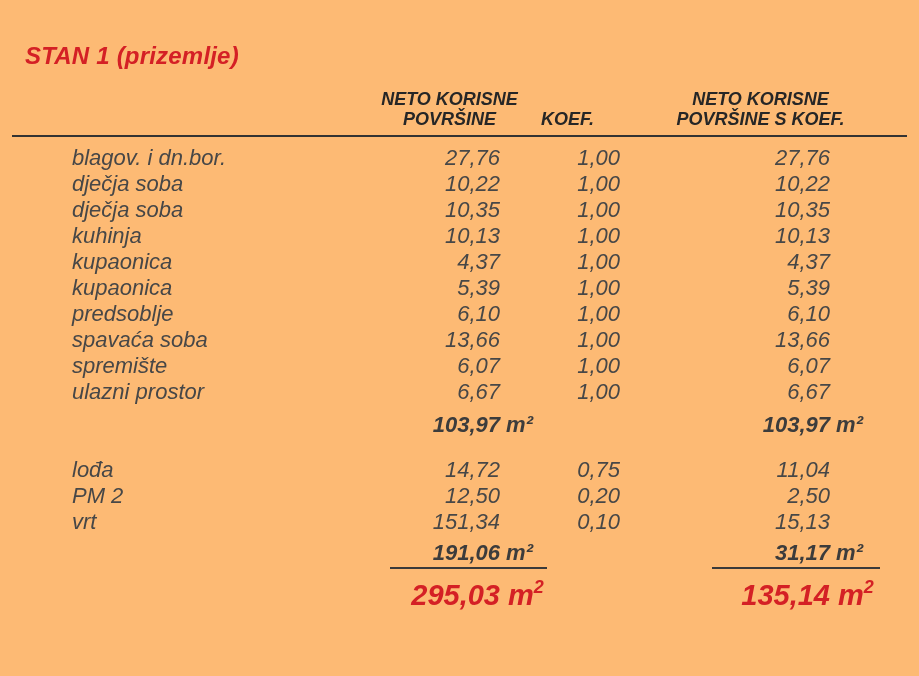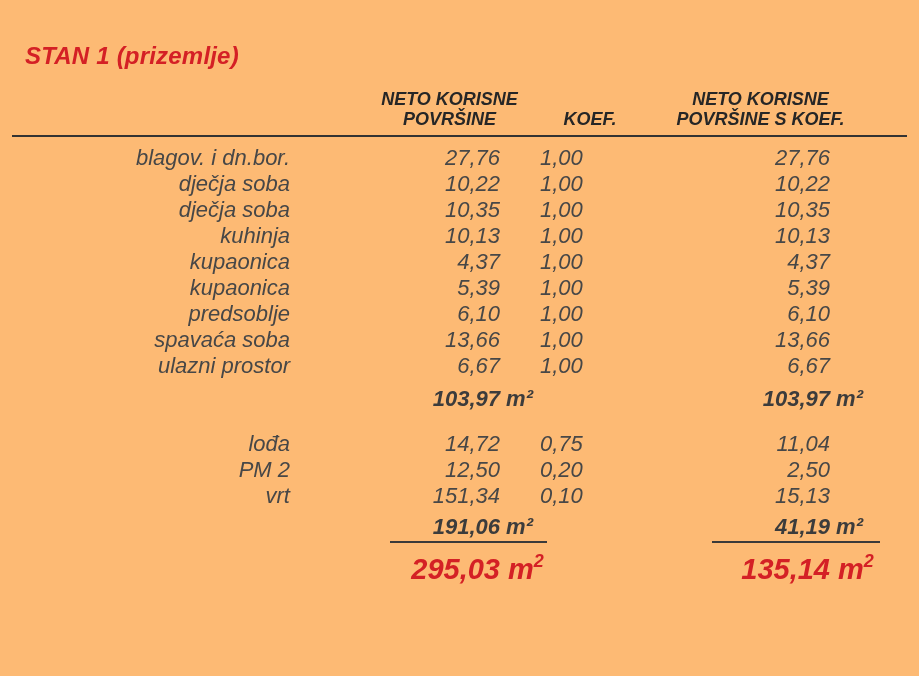--- a/index.html
+++ b/index.html
@@ -32,32 +32,32 @@
   col.c4 { width:267px; }
 
   tr.head th {
     vertical-align:bottom;
     font-size:18px; line-height:20px;
     font-weight:bold; color:#262626;
     padding-bottom:6px;
     border-bottom:2px solid #333333;
   }
   th.h2 { text-align:center; padding-left:70px; }
-  th.h3 { text-align:center; vertical-align:bottom; }
+  th.h3 { text-align:left; vertical-align:bottom; }
   th.h4 { text-align:center; padding-right:27px; }
 
   tr.spacer-8  td { height:8px;  padding:0; }
   tr.spacer-6  td { height:6px;  padding:0; }
   tr.spacer-18 td { height:18px; padding:0; }
   tr.spacer-4  td { height:4px;  padding:0; }
 
   tr.row td { height:26px; line-height:26px; padding:0; }
-  td.lbl  { text-align:right;  padding-left:60px !important;margin-top:37px; }
+  td.lbl  { text-align:left;  padding-left:60px !important;margin-top:37px; }
   td.num  { text-align:right; padding-right:40px !important; white-space:nowrap; }
-  td.koef { text-align:left; padding-right:20px !important; }
+  td.koef { text-align:right; padding-right:20px !important; }
   td.areak{ text-align:right; padding-right:77px !important; white-space:nowrap; }
 
   tr.subtotal td { font-weight:bold; color:#3c3c3c; height:26px; line-height:26px; }
   .unit {
     display:inline-block; width:0;
     white-space:nowrap; overflow:visible;
     vertical-align:baseline;
   }
   tr.rules td { height:6px; padding:0; vertical-align:top; }
   .rule { border-top:2px solid #3a3a3a; height:0; }
@@ -151,20 +151,26 @@
       <td class="num koef">1,00</td>
       <td class="num areak">6,10</td>
     </tr>
     <tr class="row">
       <td class="lbl">spavaća soba</td>
       <td class="num">13,66</td>
       <td class="num koef">1,00</td>
       <td class="num areak">13,66</td>
     </tr>
     <tr class="row">
+      <td class="lbl">spremište</td>
+      <td class="num">6,07</td>
+      <td class="num koef">1,00</td>
+      <td class="num areak">6,07</td>
+    </tr>
+    <tr class="row">
       <td class="lbl">ulazni prostor</td>
       <td class="num">6,67</td>
       <td class="num koef">1,00</td>
       <td class="num areak">6,67</td>
     </tr>
 
     <tr class="spacer-6">
           <td colspan="4"></td>
         </tr>
 
@@ -199,21 +205,21 @@
     </tr>
 
     <tr class="spacer-4">
           <td colspan="4"></td>
         </tr>
 
     <tr class="subtotal">
       <td></td>
       <td class="num"><span>191,06</span><span class="unit">&nbsp;m²</span></td>
       <td></td>
-      <td class="num areak"><span>41,19</span><span class="unit">&nbsp;m²</span></td>
+      <td class="num areak"><span>31,17</span><span class="unit">&nbsp;m²</span></td>
     </tr>
 
     <tr class="rules">
       <td></td>
       <td>
             <div class="rule rule-left"></div>
           </td>
       <td></td>
       <td>
             <div class="rule rule-right"></div>

